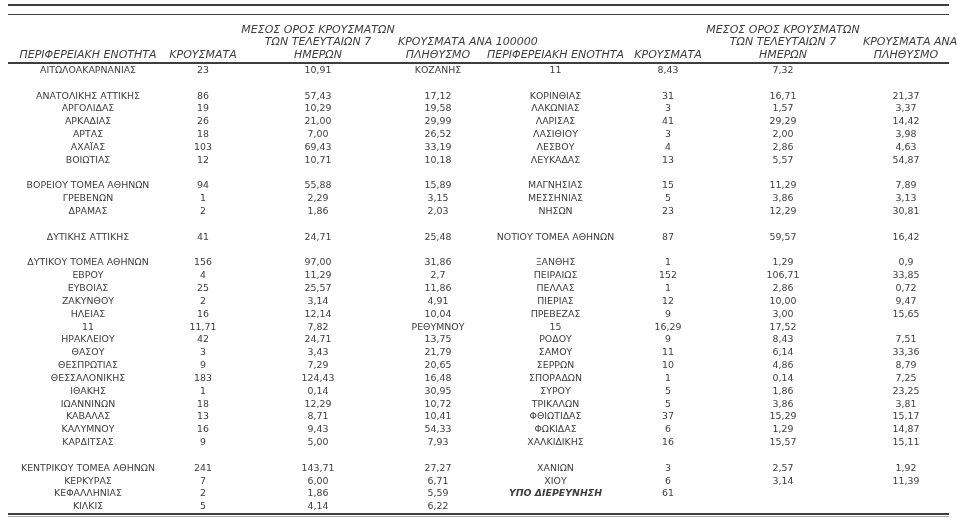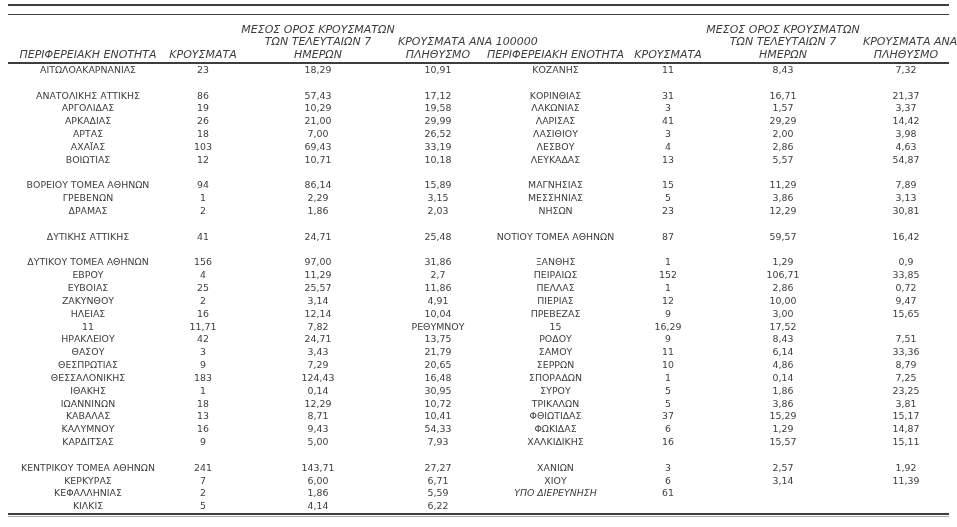--- a/index.html
+++ b/index.html
@@ -45,21 +45,21 @@
     height: 12.83px;
     align-items: center;
   }
   .cell {
     text-align: center;
     font-size: 9.4px;
     line-height: 12.83px;
     white-space: nowrap;
     overflow: visible;
   }
-  .cell.italic { font-style: italic; }
+  .cell.italic { font-style: italic; font-weight: bold; }
 
   .rule-bottom-1 { height: 2px; background: #3e3e3e; margin-top: 0px; }
   .rule-bottom-2 { height: 1px; background: #a8a8a8; margin-top: 1px; }
 </style>
 </head>
 <body>
 
 <div class="sheet">
   <div class="rule rule-top-1"></div>
   <div class="rule rule-top-2"></div>
@@ -96,21 +96,20 @@
       <div class="hcell">
         <div>ΚΡΟΥΣΜΑΤΑ ΑΝΑ 100000</div>
         <div>ΠΛΗΘΥΣΜΟ</div>
       </div>
     </div>
 
     <div class="tbody">
         <div class="row">
           <span class="cell">ΑΙΤΩΛΟΑΚΑΡΝΑΝΙΑΣ</span>
           <span class="cell">23</span>
-          <span class="cell">18,29</span>
           <span class="cell">10,91</span>
           <span class="cell">ΚΟΖΑΝΗΣ</span>
           <span class="cell">11</span>
           <span class="cell">8,43</span>
           <span class="cell">7,32</span>
         </div>
         <div class="row">
           <span class="cell"></span>
           <span class="cell"></span>
           <span class="cell"></span>
@@ -186,21 +185,21 @@
           <span class="cell"></span>
           <span class="cell"></span>
           <span class="cell"></span>
           <span class="cell"></span>
           <span class="cell"></span>
           <span class="cell"></span>
         </div>
         <div class="row">
           <span class="cell">ΒΟΡΕΙΟΥ ΤΟΜΕΑ ΑΘΗΝΩΝ</span>
           <span class="cell">94</span>
-          <span class="cell">86,14</span>
+          <span class="cell">55,88</span>
           <span class="cell">15,89</span>
           <span class="cell">ΜΑΓΝΗΣΙΑΣ</span>
           <span class="cell">15</span>
           <span class="cell">11,29</span>
           <span class="cell">7,89</span>
         </div>
         <div class="row">
           <span class="cell">ΓΡΕΒΕΝΩΝ</span>
           <span class="cell">1</span>
           <span class="cell">2,29</span>

